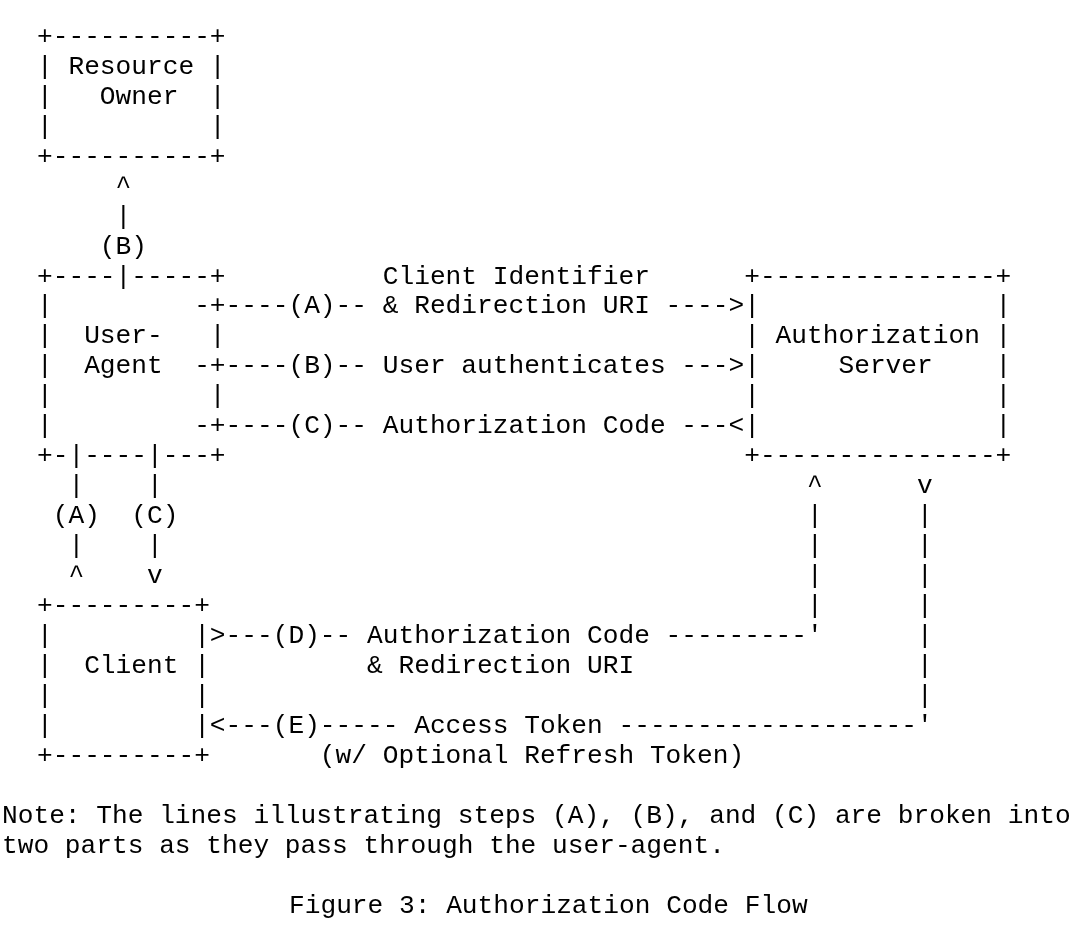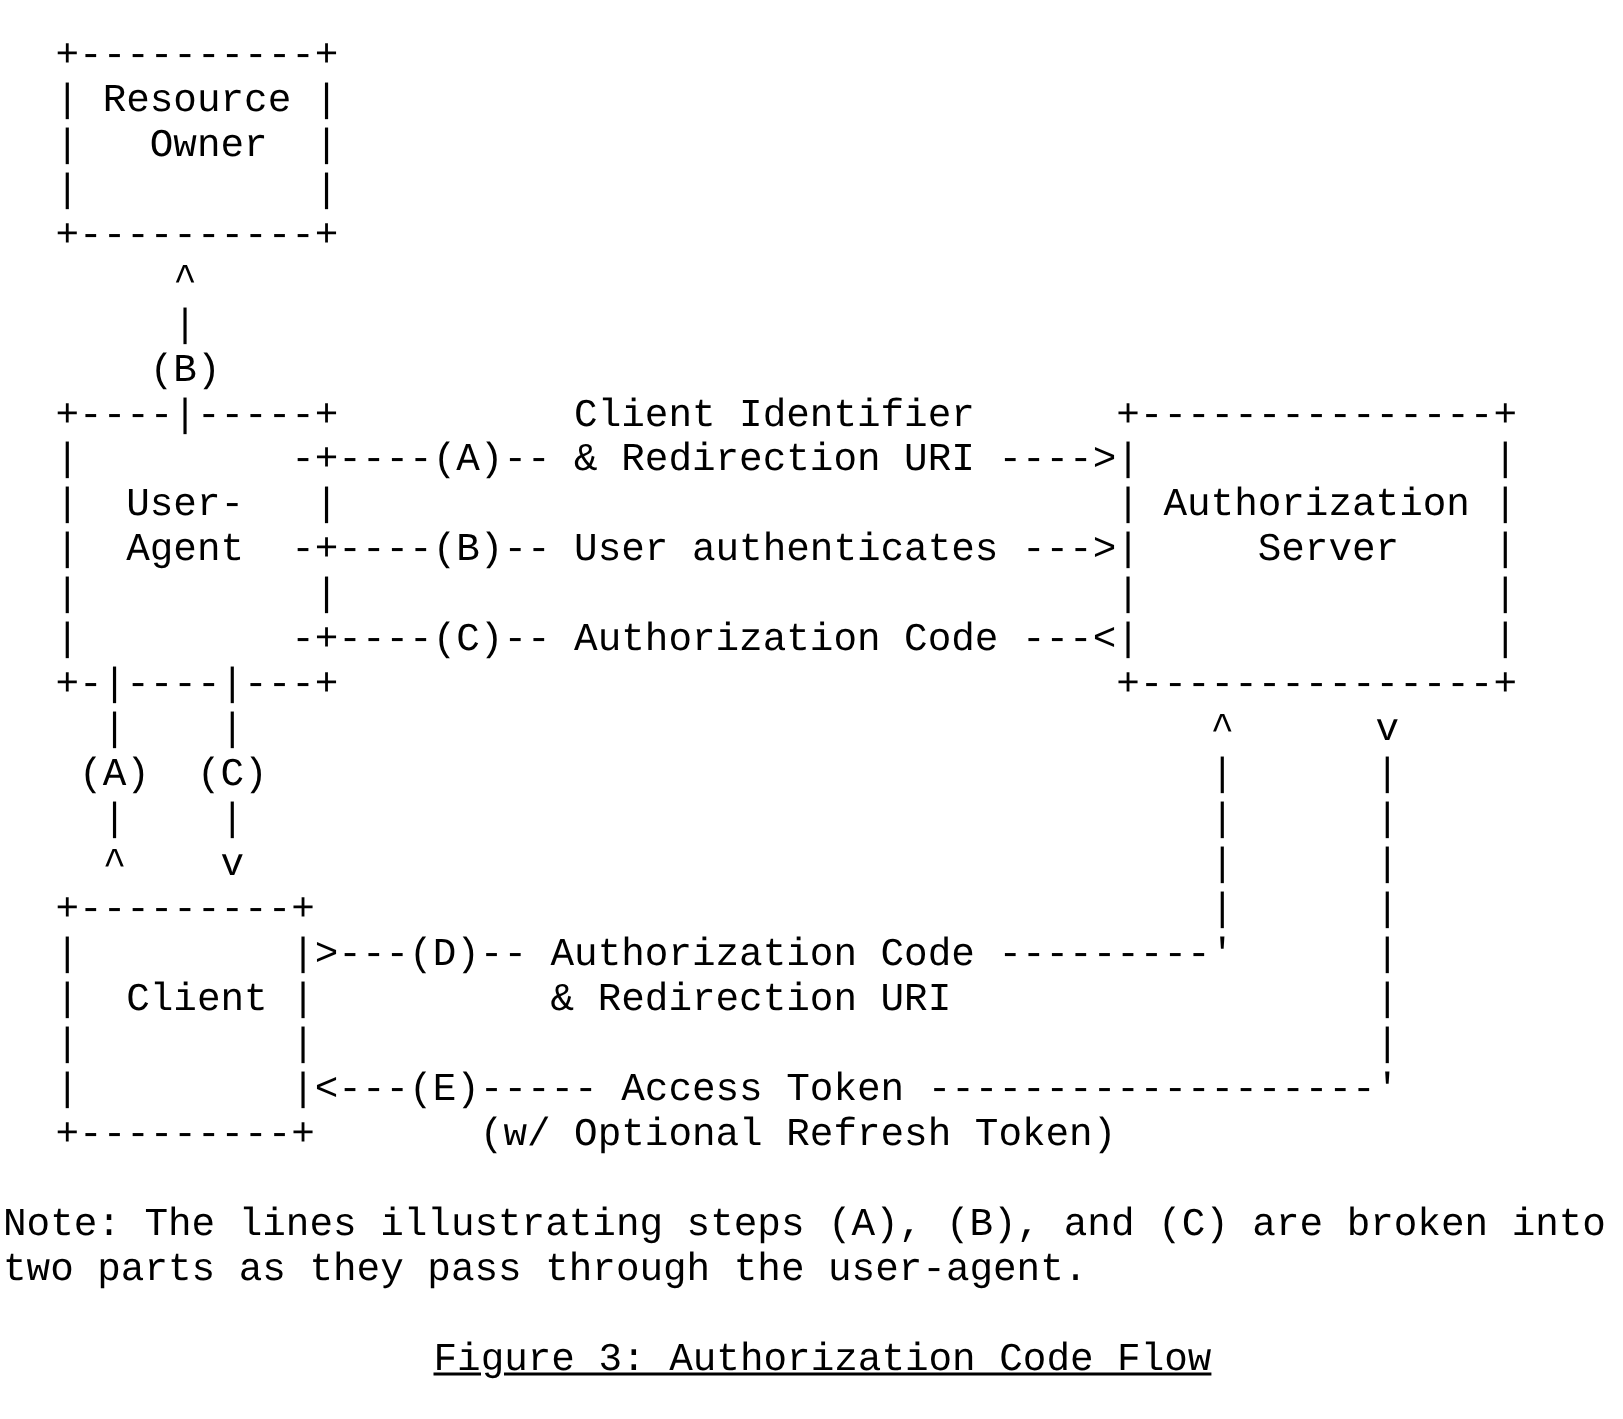--- a/index.html
+++ b/index.html
@@ -31,21 +31,20 @@
   }
   .note {
     position: absolute;
     left: 2px;
     top: 802px;
   }
   .caption {
     position: absolute;
     left: 289px;
     top: 892px;
-    text-decoration: underline;
   }
 </style>
 </head>
 <body>
 
 <div class="page">
   <pre class="mono diagram">+----------+
 | Resource |
 |   Owner  |
 |          |

